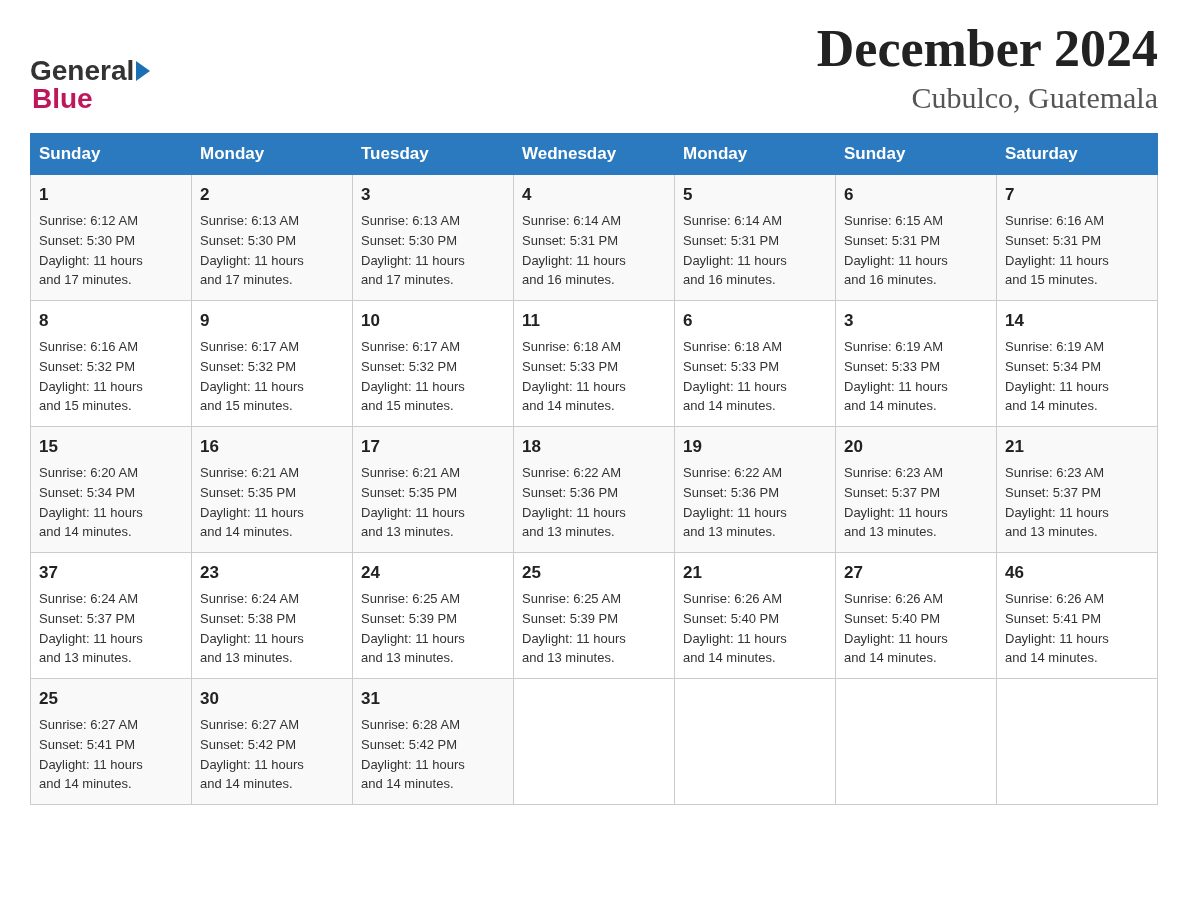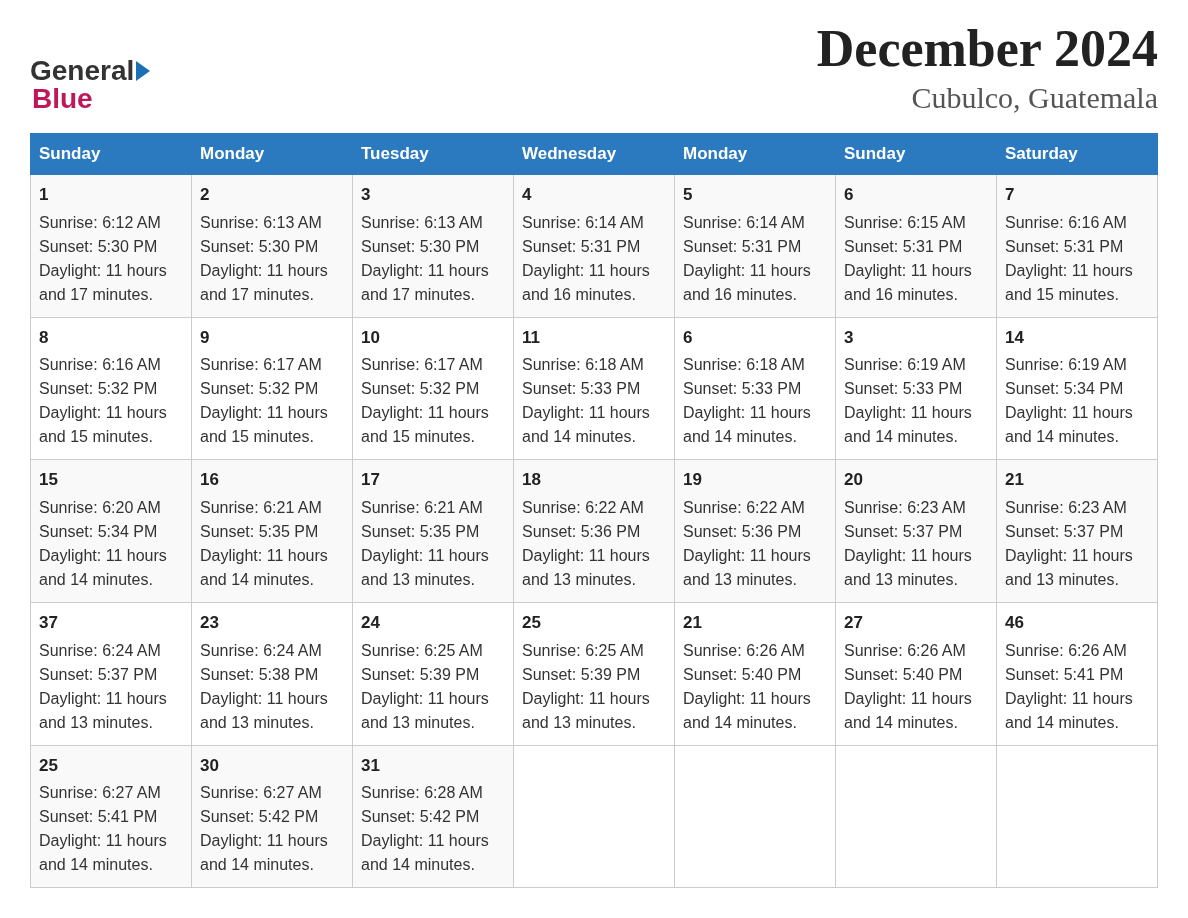--- a/index.html
+++ b/index.html
@@ -81,21 +81,21 @@
       height: 110px;
     }
     .day-number {
       font-size: 17px;
       font-weight: bold;
       color: #222;
       display: block;
       margin-bottom: 3px;
     }
     .day-info {
-      font-size: 16px;
+      font-size: 13px;
       color: #333;
       line-height: 1.5;
     }
     tbody tr:nth-child(odd) td {
       background: #f9f9f9;
     }
     tbody tr:nth-child(even) td {
       background: #fff;
     }
     td.empty {

